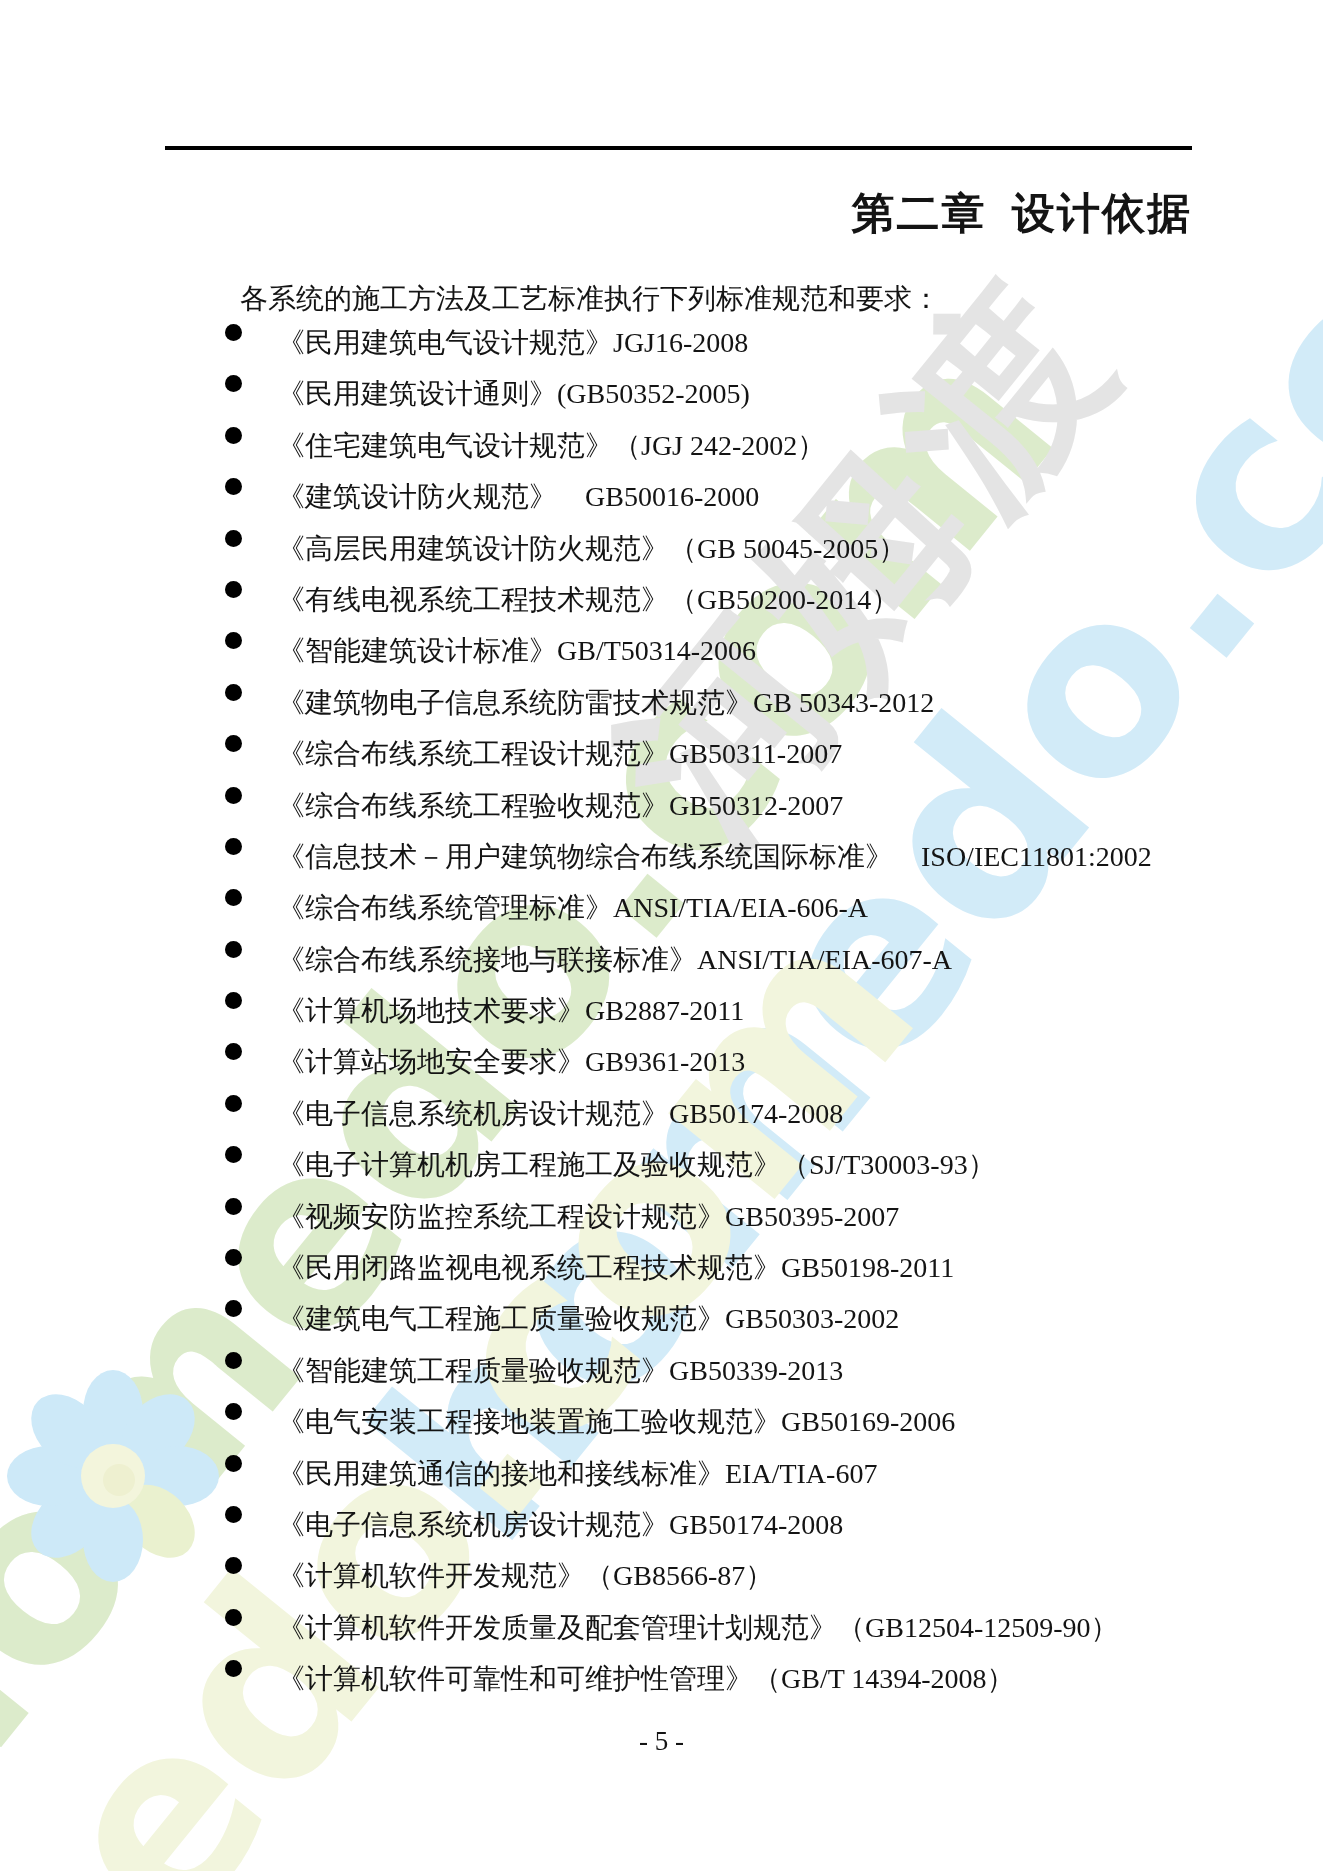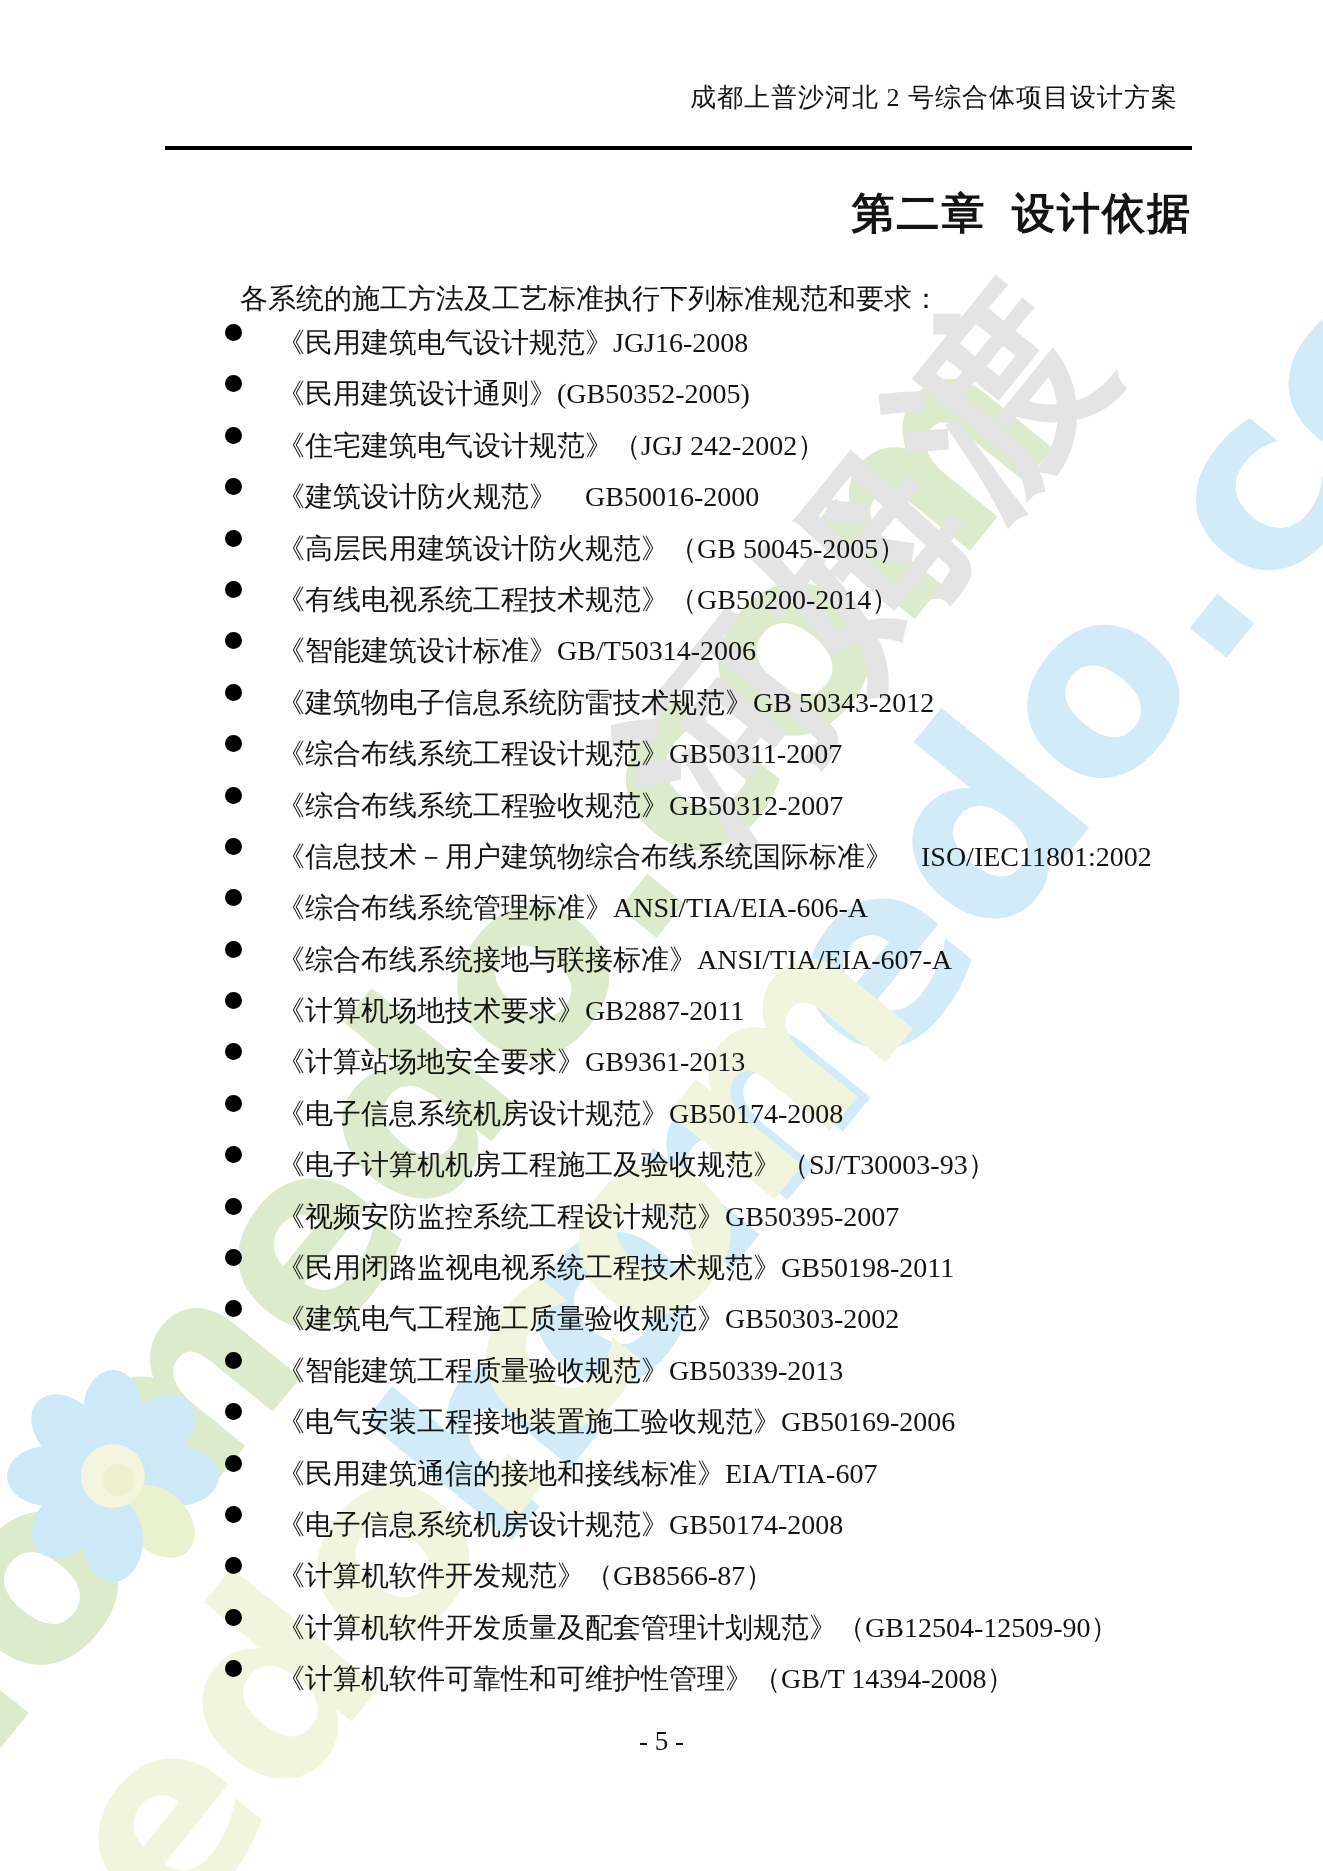--- a/index.html
+++ b/index.html
@@ -64,21 +64,20 @@
         <ellipse cx="0" cy="-64" rx="30" ry="42" fill="#cde9f8" transform="rotate(270)"></ellipse>
         <ellipse cx="0" cy="-64" rx="30" ry="42" fill="#cde9f8" transform="rotate(315)"></ellipse>
         <circle cx="0" cy="0" r="32" fill="#f3f5dc"></circle>
         <circle cx="6" cy="4" r="16" fill="#eef0d0"></circle>
       </g>
     </svg>
   </div>
 
   <div class="content">
 
-    <div class="header-title">成都上普沙河北 2 号综合体项目设计方案</div>
     <div class="header-rule"></div>
 
     <h1 class="chapter-title">第二章  设计依据</h1>
 
     <p class="intro">各系统的施工方法及工艺标准执行下列标准规范和要求：</p>
 
     <ul class="standards" id="standards-list">
         <li class="standard-item">
           <span class="bullet"></span>
           <span class="standard-text">《民用建筑电气设计规范》JGJ16-2008</span>

